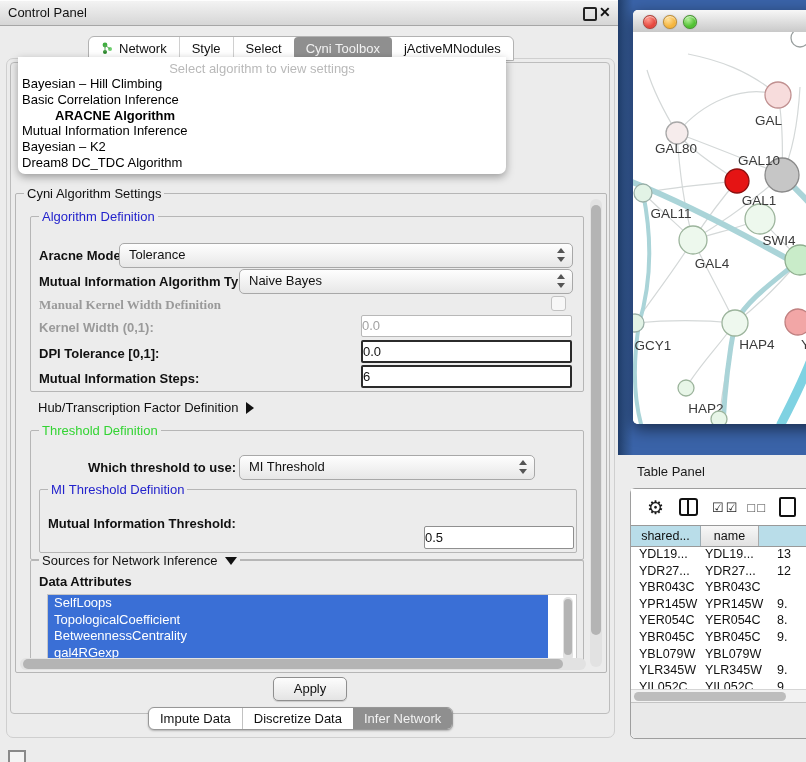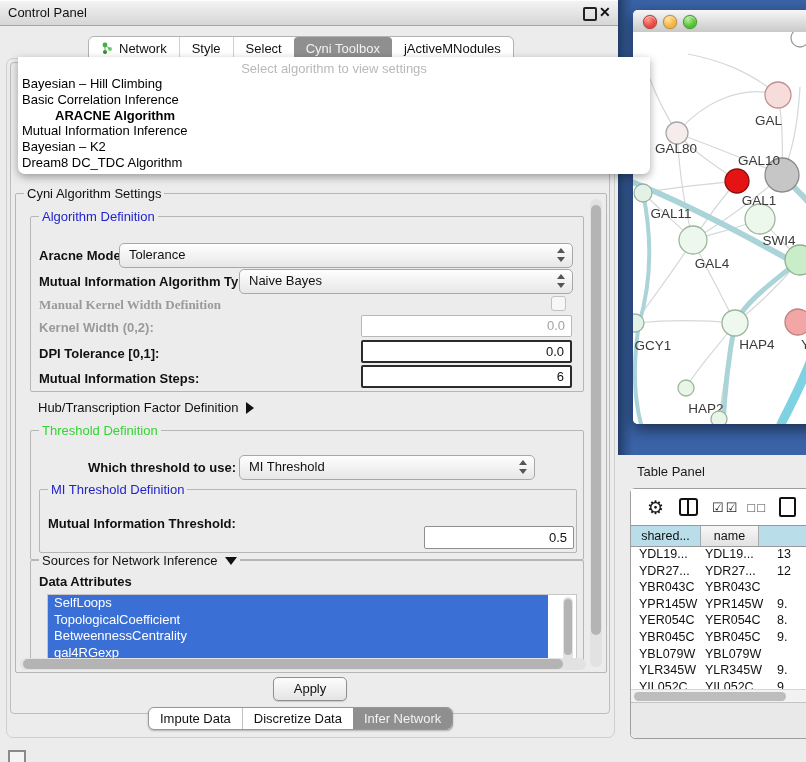--- a/index.html
+++ b/index.html
@@ -21,21 +21,21 @@
   .tabbar{left:88px;top:36px;height:23px;display:inline-flex;background:#fff;
     border:1px solid #b2b2b2;border-radius:6px 6px 0 0;overflow:hidden;z-index:5;}
   .tab{display:flex;align-items:center;gap:5px;padding:0 12px;font-size:13px;color:#111;
     border-left:1px solid #d0d0d0;cursor:pointer;white-space:nowrap;}
   .tab:first-child{border-left:none;}
   .tab.selected{background:#8f8f8f;color:#f2f2f2;border-left:none;border-radius:4px;}
   .tab.selected + .tab{border-left:none;}
   .tab-icon svg{display:block;}
 
   
-  .dd-overlay{left:18px;top:57px;width:632px;height:117px;background:#fff;z-index:50;
+  .dd-overlay{left:18px;top:57px;width:488px;height:117px;background:#fff;z-index:50;
     border-radius:0 0 7px 7px;box-shadow:0 3px 9px rgba(0,0,0,.35);}
   .dd-placeholder{width:100%;text-align:center;padding-top:4px;font-size:13px;color:#b9b9b9;}
   .dd-item{padding:0 0 0 4px;font-size:13px;line-height:15.8px;color:#000;cursor:pointer;}
   .dd-item.bold{font-weight:bold;padding-left:37px;}
 
   
   .bg-groupbox{left:14px;top:80px;width:592px;height:110px;border:1px solid #c2c2c2;border-radius:3px;}
   .bg-combo{left:72px;top:160px;width:518px;height:24px;border:1px solid #c4c4c4;border-radius:6px;
     background:linear-gradient(#fbfbfb,#ededed);font-size:13px;color:#bdbdbd;line-height:24px;padding-left:10px;}
   .bg-bluefrag{left:578px;top:96px;width:24px;height:26px;border:2px solid #6fa6e0;border-radius:6px;
@@ -50,21 +50,21 @@
   .lbl{font-size:13px;font-weight:bold;color:#111;white-space:nowrap;}
   .lbl.dis{color:#9a9a9a;}
   .combo{border:1px solid #a8a8a8;border-radius:5px;background:linear-gradient(#fefefe,#e7e7e7);
     font-size:13px;color:#111;cursor:pointer;}
   .combo .combo-value{position:absolute;left:9px;top:3px;}
   .combo-arrows{position:absolute;right:6px;top:4px;width:9px;height:14px;}
   .combo-arrows::before{content:"";position:absolute;top:0;left:0;
     border-left:4.5px solid transparent;border-right:4.5px solid transparent;border-bottom:5px solid #555;}
   .combo-arrows::after{content:"";position:absolute;bottom:0;left:0;
     border-left:4.5px solid transparent;border-right:4.5px solid transparent;border-top:5px solid #555;}
-  .field{background:#fff;font-size:13px;text-align:right;padding-right:6px;color:#111;}
+  .field{background:#fff;font-size:13px;padding-right:6px;color:#111;}
   .field.dis{border:1px solid #b8b8b8;color:#a2a2a2;border-radius:2px;}
   .field.strong{border:2px solid #2b2b2b;border-radius:2px;}
   .field.norm{border:1px solid #8f8f8f;border-radius:2px;}
   .checkbox{width:13px;height:13px;border:1px solid #c2c2c2;border-radius:3px;background:#f7f7f7;cursor:pointer;}
   .tri-right{display:inline-block;width:0;height:0;border-top:6px solid transparent;
     border-bottom:6px solid transparent;border-left:8px solid #111;}
   .tri-down{display:inline-block;width:0;height:0;border-left:6px solid transparent;
     border-right:6px solid transparent;border-top:8px solid #111;}
   .vscroll{background:#e2e2e2;border-radius:6px;}
   .vthumb{background:#b4b4b4;border-radius:6px;}
@@ -197,21 +197,21 @@
 
       <div class="abs lbl" style="left:8px;top:57px;">Mutual Information Algorithm Type:</div>
       <div class="abs combo" style="left:208px;top:52px;width:332px;height:23px;">
         <span class="combo-value">Naive Bayes</span>
         <span class="combo-arrows"></span>
       </div>
 
       <div class="abs lbl dis" style="left:8px;top:80px;font-family:Liberation Serif, serif;">Manual Kernel Width Definition</div>
       <div class="abs checkbox" style="left:520px;top:79px;"></div>
 
-      <div class="abs lbl dis" style="left:8px;top:103px;">Kernel Width (0,2):</div>
+      <div class="abs lbl dis" style="left:8px;top:103px;">Kernel Width (0,1):</div>
       <div class="abs field dis" style="left:330px;top:98px;width:203px;height:20px;line-height:20px;">0.0</div>
 
       <div class="abs lbl" style="left:8px;top:129px;">DPI Tolerance [0,1]:</div>
       <div class="abs field strong" style="left:330px;top:123px;width:201px;height:19px;line-height:19px;">0.0</div>
 
       <div class="abs lbl" style="left:8px;top:154px;">Mutual Information Steps:</div>
       <div class="abs field strong" style="left:330px;top:148px;width:201px;height:19px;line-height:19px;">6</div>
     </div>
 
     <div class="abs" style="left:22px;top:206px;display:flex;align-items:center;gap:8px;">

